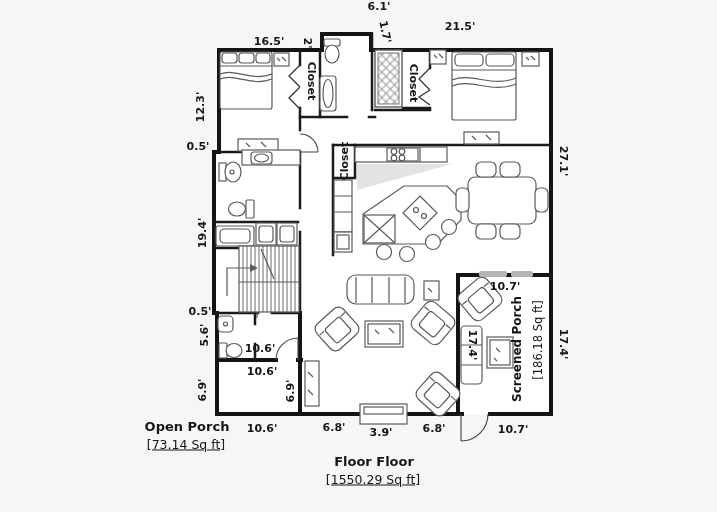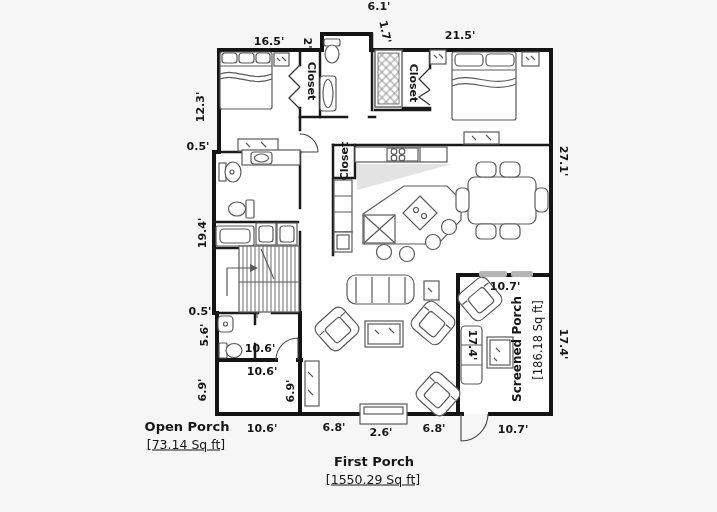--- a/index.html
+++ b/index.html
@@ -252,48 +252,48 @@
       <rect x="490" y="340" width="20" height="25"></rect>
       <path d="M496,348 l4,4 M494,358 l3,3" fill="none"></path>
     </g>
   </g>
 </svg>
 
 <span class="lbl" style="left:269px;top:41px;">16.5'</span>
 <span class="lbl vr" style="left:307px;top:43px;">2'</span>
 <span class="lbl" style="left:347px;top:6px;margin-left:32px;">6.1'</span>
 <span class="lbl diag" style="left:385px;top:32px;">1.7'</span>
-<span class="lbl" style="left:460px;top:35px;text-align:center;">21.5'</span>
+<span class="lbl" style="left:460px;top:26px;text-align:center;">21.5'</span>
 
 <span class="lbl v" style="left:200px;top:107px;">12.3'</span>
 <span class="lbl" style="left:198px;top:146px;">0.5'</span>
 <span class="lbl v" style="left:202px;top:233px;">19.4'</span>
 <span class="lbl" style="left:200px;top:311px;">0.5'</span>
 <span class="lbl v" style="left:204px;top:335px;">5.6'</span>
 <span class="lbl v" style="left:202px;top:390px;">6.9'</span>
 
 <span class="lbl vr" style="left:563px;top:161px;">27.1'</span>
 <span class="lbl vr" style="left:563px;top:344px;">17.4'</span>
 
 <span class="lbl" style="left:262px;top:428px;">10.6'</span>
 <span class="lbl" style="left:334px;top:427px;">6.8'</span>
-<span class="lbl" style="left:381px;top:432px;">2.6'</span>
+<span class="lbl" style="left:381px;top:432px;">3.9'</span>
 <span class="lbl" style="left:434px;top:428px;">6.8'</span>
 <span class="lbl" style="left:513px;top:429px;">10.7'</span>
 
 <span class="lbl" style="left:260px;top:348px;">10.6'</span>
 <span class="lbl" style="left:262px;top:371px;">10.6'</span>
 <span class="lbl v" style="left:290px;top:391px;">6.9'</span>
 <span class="lbl" style="left:505px;top:286px;">10.7'</span>
 <span class="lbl vr" style="left:472px;top:345px;">17.4'</span>
 
 <span class="lbl vr closet-lbl" style="left:311px;top:81px;">Closet</span>
 <span class="lbl vr closet-lbl" style="left:413px;top:83px;">Closet</span>
 <span class="lbl v closet-lbl" style="left:344px;top:161px;">Closet</span>
 
 <span class="lbl room-title" style="left:187px;top:426px;">Open Porch</span>
 <span class="lbl room-area" style="left:186px;top:444px;">[73.14 Sq ft]</span>
 <span class="lbl sp-title" style="left:517px;top:349px;">Screened Porch</span>
 <span class="lbl sp-area" style="left:538px;top:340px;">[186.18 Sq ft]</span>
-<span class="lbl room-title" style="left:374px;top:461px;">First Porch</span>
+<span class="lbl room-title" style="left:374px;top:461px;">Floor Floor</span>
 <span class="lbl room-area" style="left:373px;top:479px;">[1550.29 Sq ft]</span>
 
 </div>
 
 </body></html>

